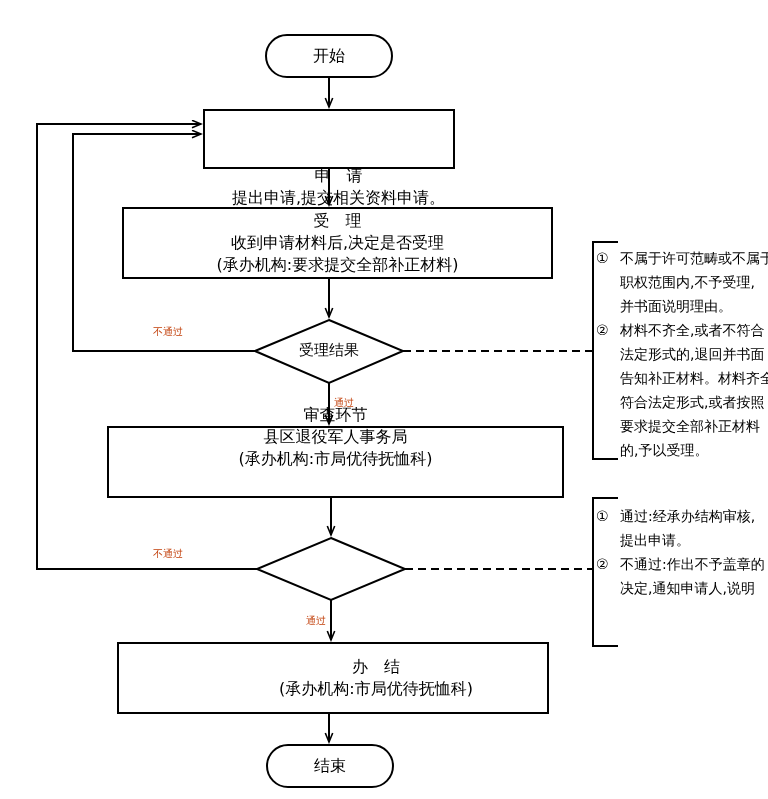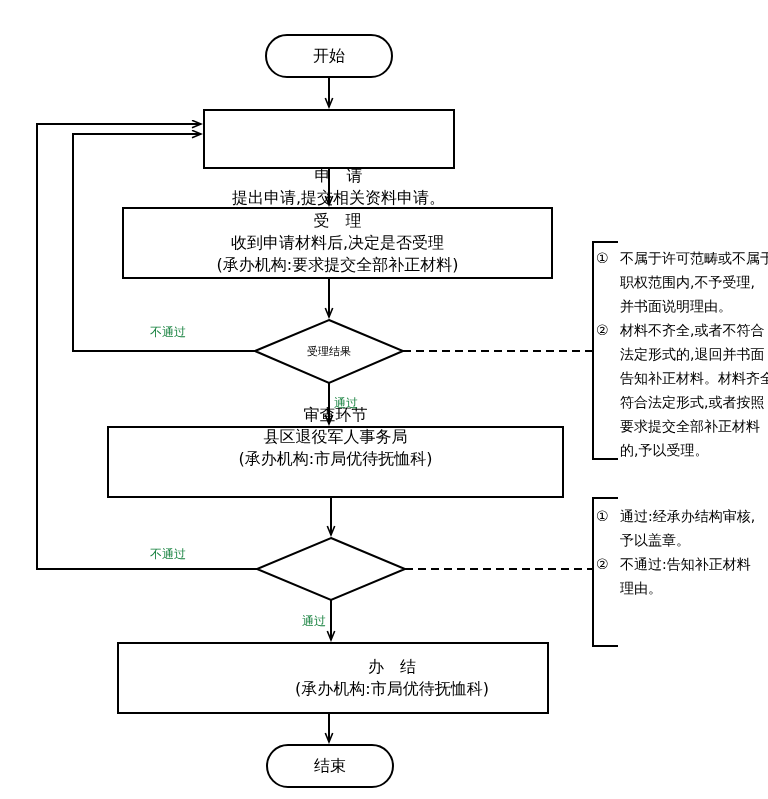--- a/index.html
+++ b/index.html
@@ -17,24 +17,24 @@
     display:flex;flex-direction:column;
     align-items:center;justify-content:center;
     text-align:center;
     font-size:16px;line-height:22px;
     color:#000;
     white-space:nowrap;
   }
   .node-text .t-line{white-space:nowrap;}
   .edge-label{
     position:absolute;
-    font-size:12px;line-height:18px;
-    color:#15803d;white-space:nowrap;
+    font-size:10px;line-height:18px;
+    color:#c2410c;white-space:nowrap;
   }
-  .diamond-text{font-size:11px;font-family:Liberation Mono, monospace;}
+  .diamond-text{font-size:15px;font-family:Liberation Mono, monospace;}
   .anno{
     position:absolute;
     font-size:14px;line-height:24px;color:#000;
   }
   .anno-item{display:flex;align-items:flex-start;}
   .anno-marker{
     width:24px;flex:0 0 24px;
     font-size:14px;line-height:24px;
   }
   .anno-lines div{white-space:nowrap;line-height:24px;}
@@ -95,21 +95,21 @@
 
   <div class="node-text diamond-text" style="left:255px;top:320px;width:148px;height:63px;">受理结果</div>
 
   <div class="node-text" style="left:108px;top:402px;width:455px;height:70px;">
     <div class="t-line">审查环节</div>
     <div class="t-line">县区退役军人事务局</div>
     <div class="t-line">(承办机构:市局优待抚恤科)</div>
   </div>
 
 
-  <div class="node-text" style="left:118px;top:643px;width:516px;height:70px;padding-left:16px;">
+  <div class="node-text" style="left:118px;top:643px;width:516px;height:70px;">
     <div class="t-line">办　结</div>
     <div class="t-line">(承办机构:市局优待抚恤科)</div>
   </div>
 
   <div class="node-text" style="left:267px;top:745px;width:126px;height:42px;">结束</div>
 
   <div class="edge-label" style="left:140px;top:323px;width:56px;text-align:center;">不通过</div>
   <div class="edge-label" style="left:334px;top:394px;width:42px;text-align:left;">通过</div>
   <div class="edge-label" style="left:140px;top:545px;width:56px;text-align:center;">不通过</div>
   <div class="edge-label" style="left:284px;top:612px;width:42px;text-align:right;">通过</div>
@@ -134,25 +134,25 @@
           <div>的,予以受理。</div>
         </div>
     </div>
   </div>
 
   <div class="anno" style="left:596px;top:504px;width:172px;">
     <div class="anno-item">
       <div class="anno-marker">①</div>
       <div class="anno-lines">
           <div>通过:经承办结构审核,</div>
-          <div>予以盖章。</div>
+          <div>提出申请。</div>
         </div>
     </div>
     <div class="anno-item">
       <div class="anno-marker">②</div>
       <div class="anno-lines">
-          <div>不通过:告知补正材料</div>
-          <div>理由。</div>
+          <div>不通过:作出不予盖章的</div>
+          <div>决定,通知申请人,说明</div>
         </div>
     </div>
   </div>
 
 </div>
 
 </body></html>

